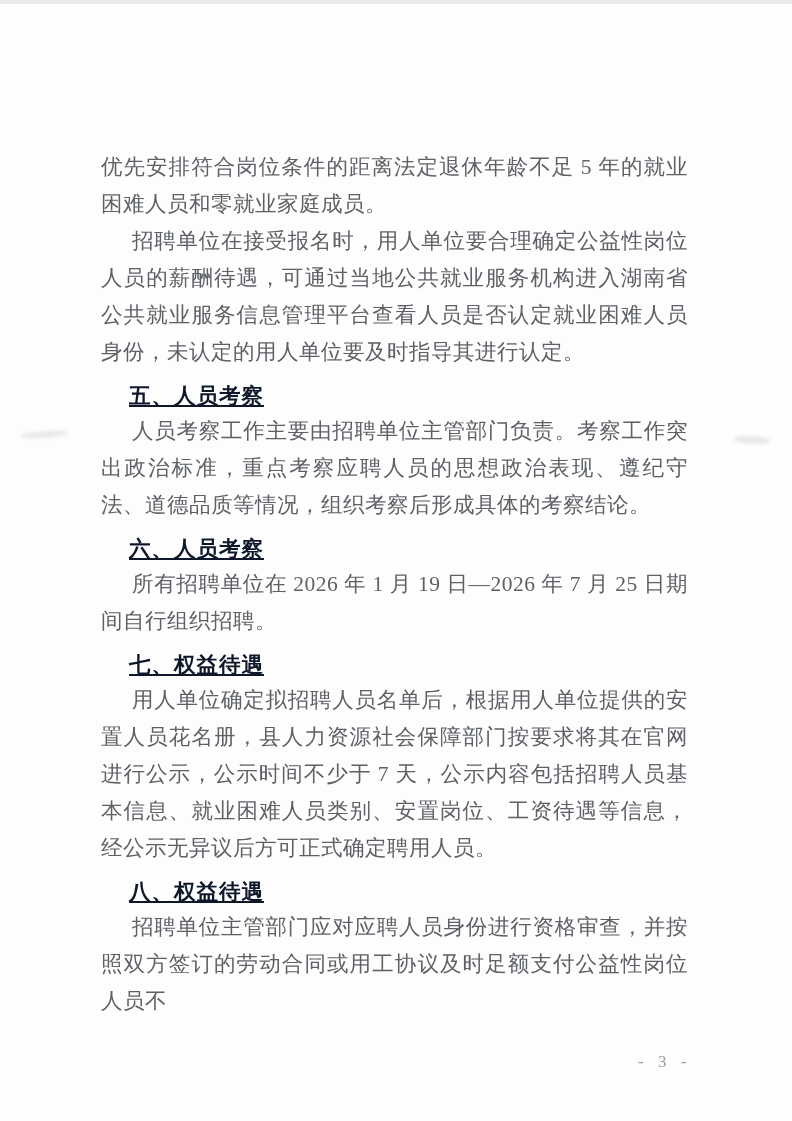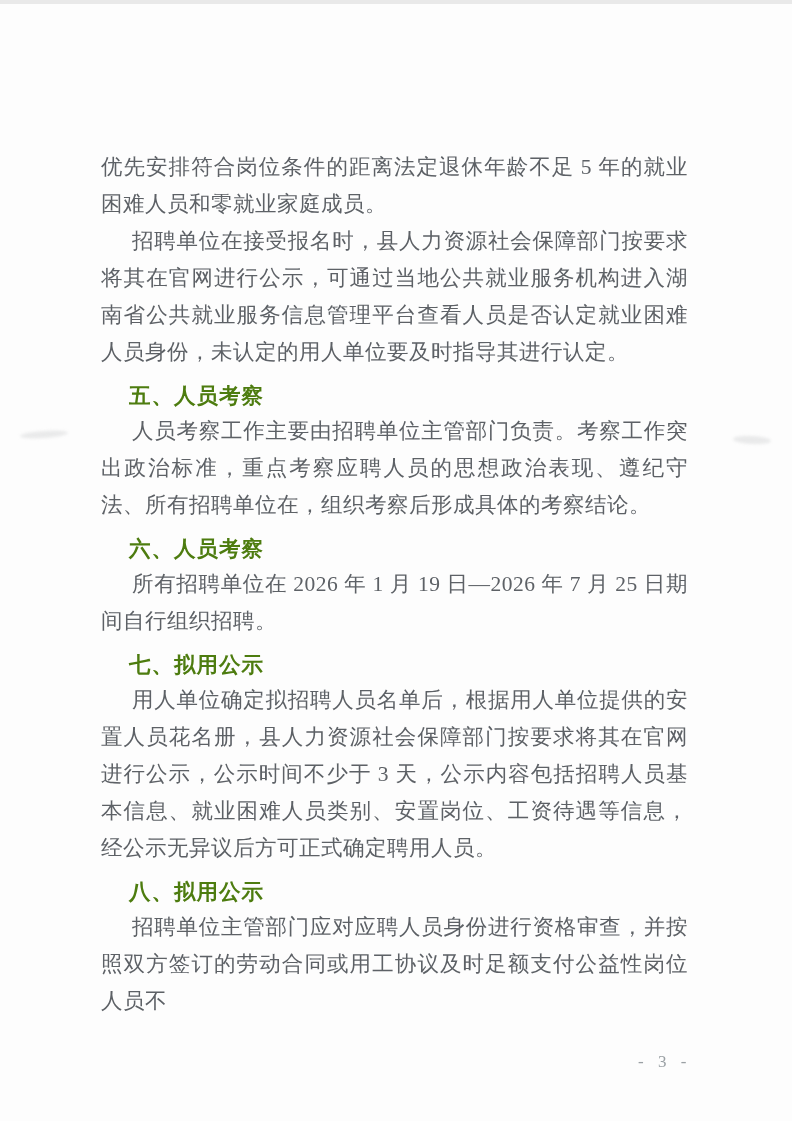--- a/index.html
+++ b/index.html
@@ -33,23 +33,24 @@
   }
   .para.no-indent {
     text-indent: 0;
   }
   .heading {
     margin: 10px 0 2px 0;
     font-family: "Liberation Sans", "DejaVu Sans", sans-serif;
     font-size: 21.5px;
     line-height: 30px;
     font-weight: 700;
-    color: #4d7c0f;
+    color: #0f172a;
     text-indent: 28px;
     letter-spacing: 1px;
+    text-decoration: underline;
   }
   .page-number {
     position: absolute;
     top: 1048px;
     left: 638px;
     font-size: 17px;
     line-height: 20px;
     color: #9aa0a4;
     letter-spacing: 5px;
     white-space: nowrap;
@@ -81,34 +82,34 @@
 <body>
 
 <div class="page">
 
   <div class="smudge smudge-left"></div>
   <div class="smudge smudge-right"></div>
 
   <div class="content">
     <p class="para no-indent">优先安排符合岗位条件的距离法定退休年龄不足 5 年的就业困难人员和零就业家庭成员。</p>
 
-    <p class="para">招聘单位在接受报名时，县人力资源社会保障部门按要求将其在官网进行公示，可通过当地公共就业服务机构进入湖南省公共就业服务信息管理平台查看人员是否认定就业困难人员身份，未认定的用人单位要及时指导其进行认定。</p>
+    <p class="para">招聘单位在接受报名时，用人单位要合理确定公益性岗位人员的薪酬待遇，可通过当地公共就业服务机构进入湖南省公共就业服务信息管理平台查看人员是否认定就业困难人员身份，未认定的用人单位要及时指导其进行认定。</p>
 
     <h2 class="heading">五、人员考察</h2>
 
-    <p class="para">人员考察工作主要由招聘单位主管部门负责。考察工作突出政治标准，重点考察应聘人员的思想政治表现、遵纪守法、所有招聘单位在，组织考察后形成具体的考察结论。</p>
+    <p class="para">人员考察工作主要由招聘单位主管部门负责。考察工作突出政治标准，重点考察应聘人员的思想政治表现、遵纪守法、道德品质等情况，组织考察后形成具体的考察结论。</p>
 
     <h2 class="heading">六、人员考察</h2>
 
     <p class="para">所有招聘单位在 2026 年 1 月 19 日—2026 年 7 月 25 日期间自行组织招聘。</p>
 
-    <h2 class="heading">七、拟用公示</h2>
+    <h2 class="heading">七、权益待遇</h2>
 
-    <p class="para">用人单位确定拟招聘人员名单后，根据用人单位提供的安置人员花名册，县人力资源社会保障部门按要求将其在官网进行公示，公示时间不少于 3 天，公示内容包括招聘人员基本信息、就业困难人员类别、安置岗位、工资待遇等信息，经公示无异议后方可正式确定聘用人员。</p>
+    <p class="para">用人单位确定拟招聘人员名单后，根据用人单位提供的安置人员花名册，县人力资源社会保障部门按要求将其在官网进行公示，公示时间不少于 7 天，公示内容包括招聘人员基本信息、就业困难人员类别、安置岗位、工资待遇等信息，经公示无异议后方可正式确定聘用人员。</p>
 
-    <h2 class="heading">八、拟用公示</h2>
+    <h2 class="heading">八、权益待遇</h2>
 
     <p class="para">招聘单位主管部门应对应聘人员身份进行资格审查，并按照双方签订的劳动合同或用工协议及时足额支付公益性岗位人员不</p>
   </div>
 
   <div class="page-number">- 3 -</div>
 
 </div>
 
 </body></html>

